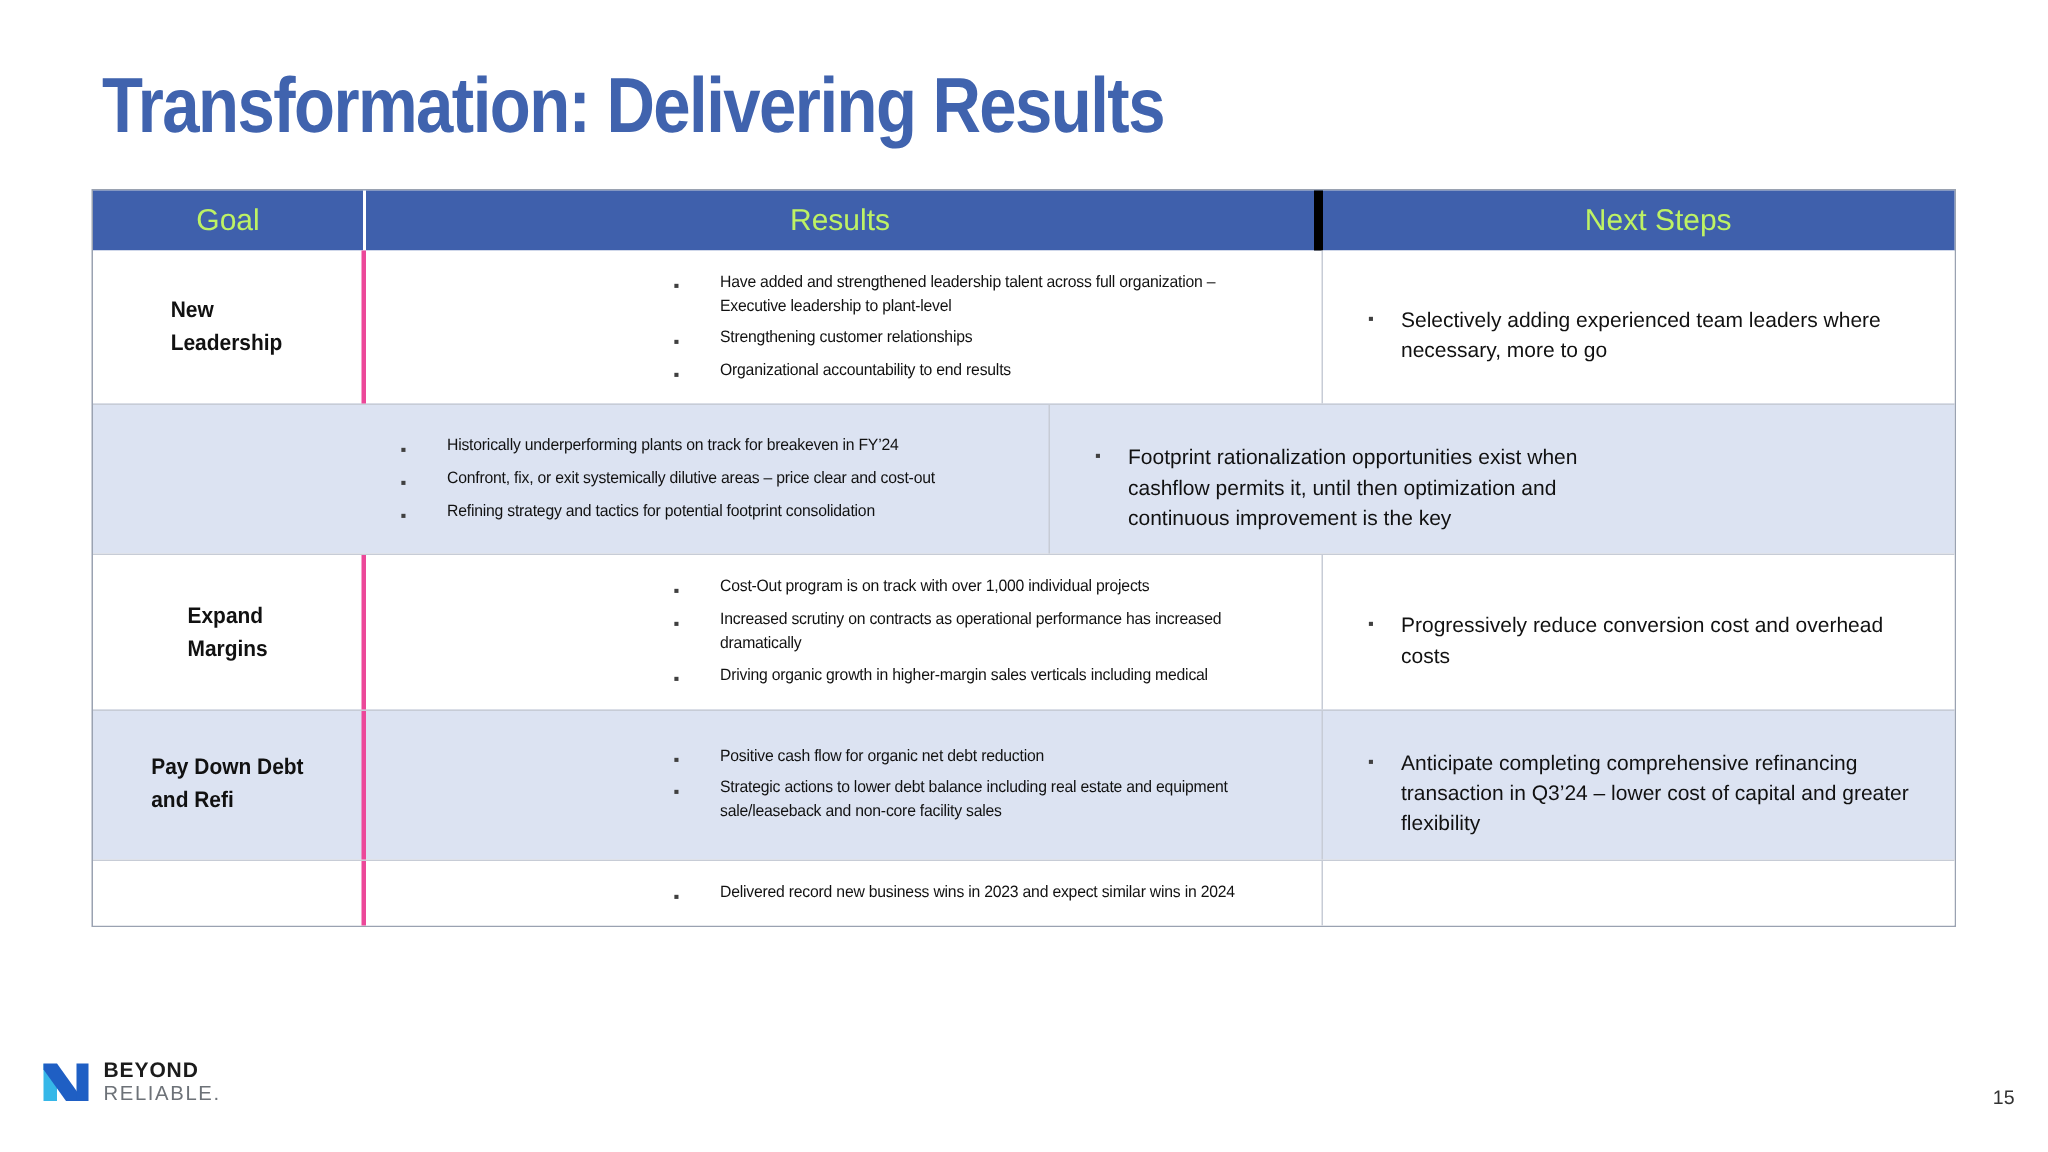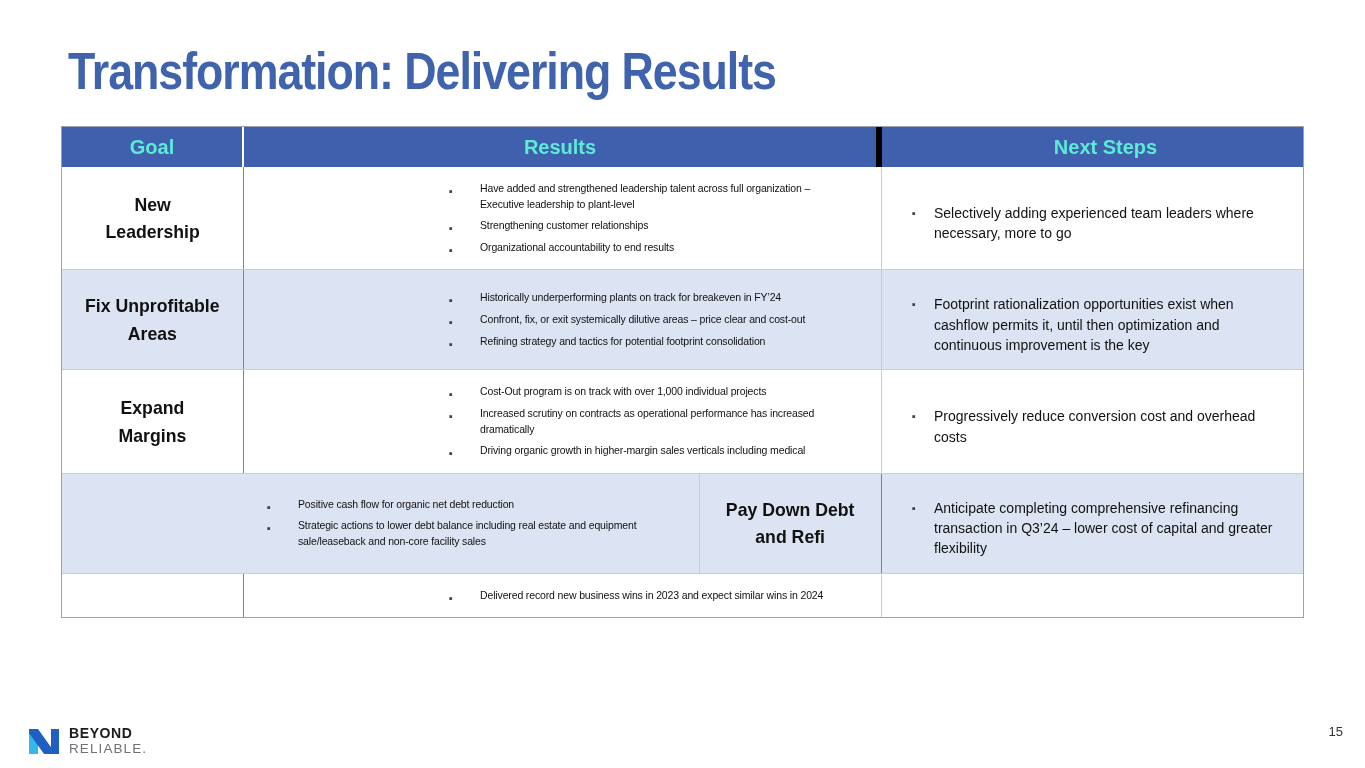--- a/index.html
+++ b/index.html
@@ -45,23 +45,23 @@
 
   .table-header {
     display: flex;
     background: #3F60AC;
     height: 40px;
   }
   .th {
     display: flex;
     align-items: center;
     justify-content: center;
-    color: #5eead4;
+    color: #bef264;
     font-size: 20px;
-    font-weight: bold;
+    font-weight: normal;
     letter-spacing: 0px;
     box-sizing: border-box;
   }
   .th-goal    { width: 182px; border-right: 2px solid #ffffff; }
   .th-results { width: 638px; border-right: 6px solid #000000; }
   .th-next    { width: 421px; padding-left: 26px; }
 
   .table-row {
     display: flex;
     background: #ffffff;
@@ -69,26 +69,25 @@
   }
   .table-row:first-of-type { border-top: none; }
   .table-row.alt { background: #DCE3F2; }
 
   .cell {
     box-sizing: border-box;
     padding: 10px 0;
   }
   .cell-goal {
     width: 182px;
-    border-right: 1px solid #ec4899;
+    border-right: 3px solid #ec4899;
     display: flex;
     align-items: center;
     justify-content: center;
-    text-align: center;
-    font-size: 19px;
+    font-size: 15px;
     font-weight: bold;
     color: #111111;
     line-height: 1.45;
     padding: 10px 8px;
   }
   .cell-goal span {
     display: inline-block;
     transform: scaleX(0.93);
   }
   .cell-results {
@@ -152,21 +151,21 @@
   }
   .next-bullets li::before {
     left: 2px;
     top: 5px;
   }
 
   
   .logo {
     position: absolute;
     left: 27px;
-    top: 724px;
+    top: 704px;
     display: flex;
     align-items: center;
     gap: 8px;
   }
   .logo-mark {
     width: 34px;
     height: 34px;
     position: relative;
     flex: 0 0 auto;
   }
@@ -222,23 +221,20 @@
             <li><span>Organizational accountability to end results</span></li>
           </ul>
         </div>
         <div class="cell cell-next">
           <ul class="bullets next-bullets">
             <li>Selectively adding experienced team leaders where necessary, more to go</li>
           </ul>
         </div>
       </div>
       <div class="table-row alt">
-        <div class="cell cell-goal">
-          <span>Fix Unprofitable<br>Areas</span>
-        </div>
         <div class="cell cell-results">
           <ul class="bullets results-bullets">
             <li><span>Historically underperforming plants on track for breakeven in FY’24</span></li>
             <li><span>Confront, fix, or exit systemically dilutive areas – price clear and cost-out</span></li>
             <li><span>Refining strategy and tactics for potential footprint consolidation</span></li>
           </ul>
         </div>
         <div class="cell cell-next">
           <ul class="bullets next-bullets">
             <li>Footprint rationalization opportunities exist when cashflow permits it, until then optimization and continuous improvement is the key</li>
@@ -256,28 +252,28 @@
             <li><span>Driving organic growth in higher-margin sales verticals including medical</span></li>
           </ul>
         </div>
         <div class="cell cell-next">
           <ul class="bullets next-bullets">
             <li>Progressively reduce conversion cost and overhead costs</li>
           </ul>
         </div>
       </div>
       <div class="table-row alt">
+        <div class="cell cell-goal">
+          <span>Pay Down Debt<br>and Refi</span>
+        </div>
         <div class="cell cell-results">
           <ul class="bullets results-bullets">
             <li><span>Positive cash flow for organic net debt reduction</span></li>
             <li><span>Strategic actions to lower debt balance including real estate and equipment sale/leaseback and non-core facility sales</span></li>
           </ul>
-        </div>
-        <div class="cell cell-goal">
-          <span>Pay Down Debt<br>and Refi</span>
         </div>
         <div class="cell cell-next">
           <ul class="bullets next-bullets">
             <li>Anticipate completing comprehensive refinancing transaction in Q3’24 – lower cost of capital and greater flexibility</li>
           </ul>
         </div>
       </div>
       <div class="table-row">
         <div class="cell cell-goal"></div>
         <div class="cell cell-results">

